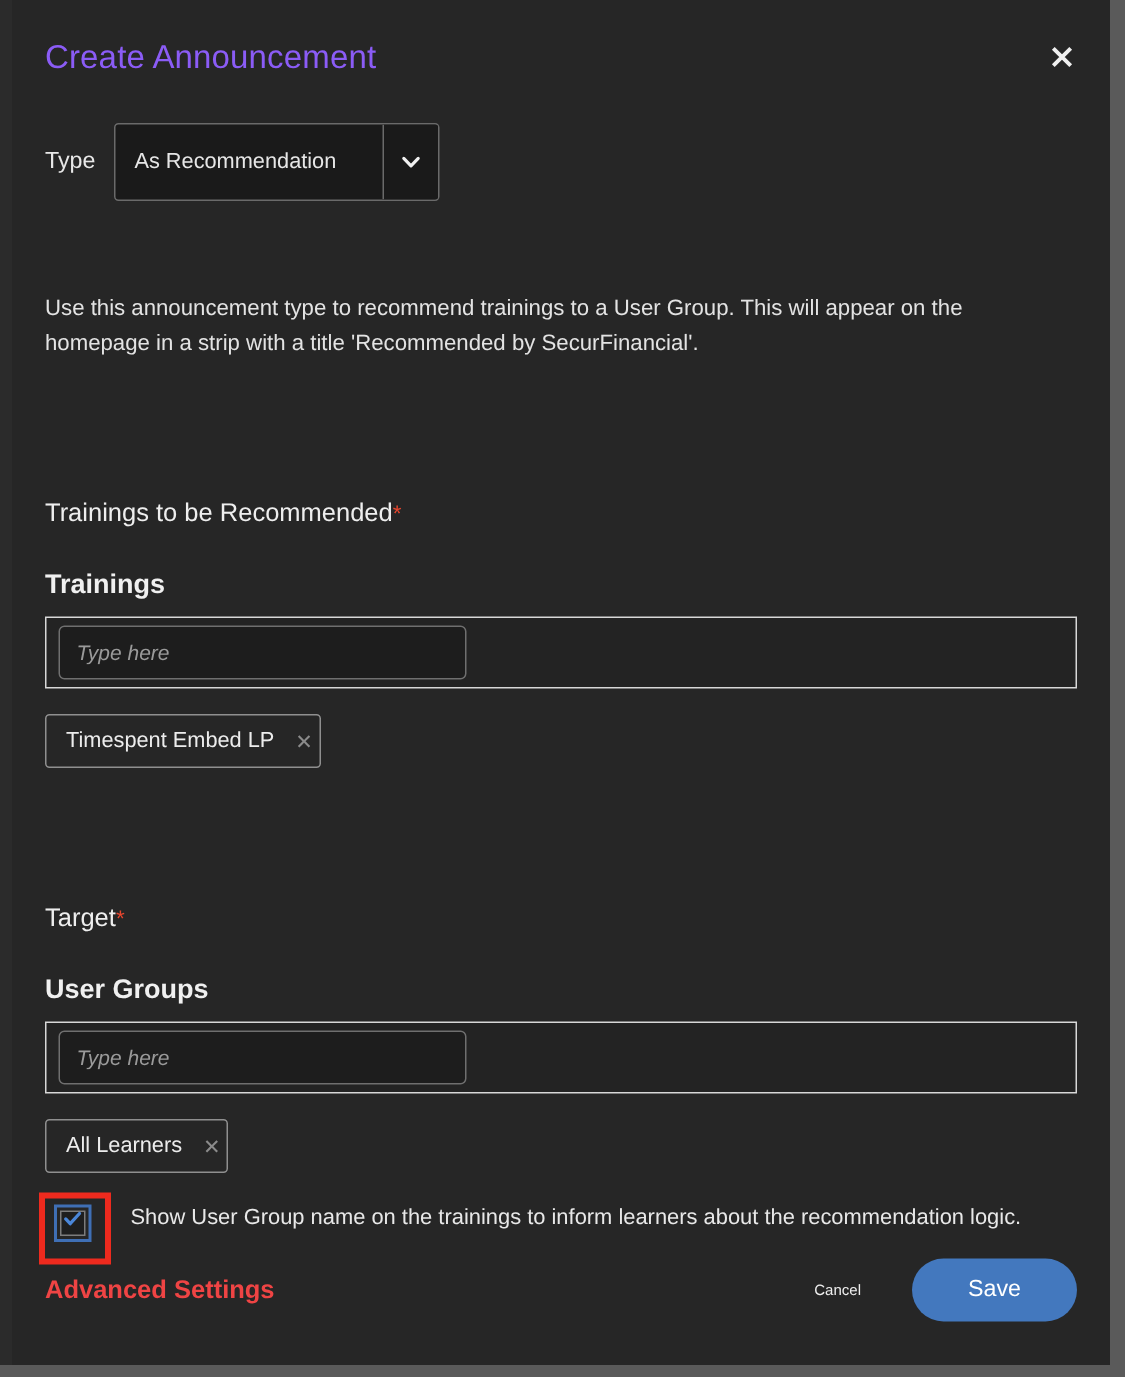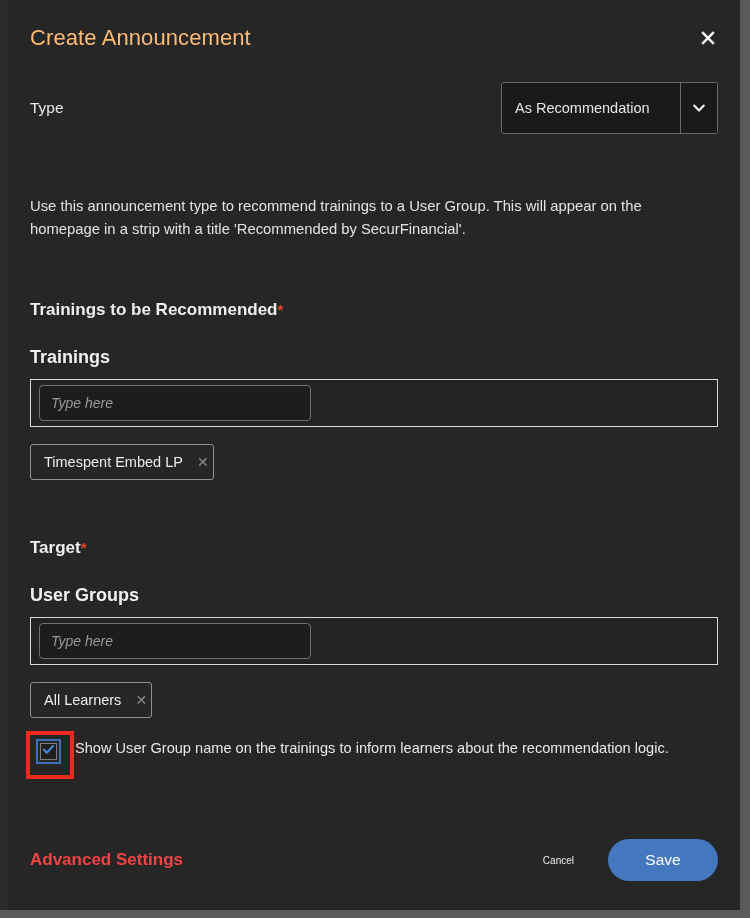--- a/index.html
+++ b/index.html
@@ -64,21 +64,21 @@
   
   .modal-header {
     position: relative;
     height: 76px;
     padding: 0 22px 0 22px;
     display: flex;
     align-items: center;
   }
   .modal-title {
     font-size: 22px;
-    color: #fdba74;
+    color: #8b5cf6;
     font-weight: 400;
     letter-spacing: .1px;
   }
   .close-btn {
     position: absolute;
     right: 18px;
     top: 24px;
     width: 28px; height: 28px;
     display: flex;
     align-items: center;
@@ -93,21 +93,20 @@
   .modal-body {
     padding: 0 22px;
   }
 
   
   .type-row {
     display: flex;
     align-items: center;
     gap: 12px;
     margin-top: 6px;
-    justify-content: space-between;
   }
   .type-label {
     font-size: 15.5px;
     color: #e8e8e8;
   }
   .select-wrap {
     display: flex;
     align-items: stretch;
     height: 52px;
     border: 1px solid #6a6a6a;
@@ -138,24 +137,24 @@
   .description {
     margin-top: 61px;
     font-size: 14.8px;
     line-height: 1.58;
     color: #e3e3e3;
     max-width: 672px;
   }
 
   
   .section-heading {
-    margin-top: 58px;
+    margin-top: 90px;
     font-size: 17px;
     color: #eeeeee;
-    font-weight: 700;
+    font-weight: 400;
   }
   .req {
     color: #e8462e;
     font-size: 15px;
   }
 
   .field-label {
     margin-top: 27px;
     font-size: 18px;
     font-weight: bold;
@@ -214,20 +213,21 @@
     cursor: pointer;
     line-height: 1;
   }
 
   
   .check-row {
     margin-top: 19px;
     display: flex;
     align-items: flex-start;
     position: relative;
+    gap: 12px;
   }
   .check-highlight {
     position: absolute;
     left: -4px;
     top: -6px;
     width: 48px;
     height: 48px;
     border: 4px solid #ee2a1e;
     pointer-events: none;
   }

